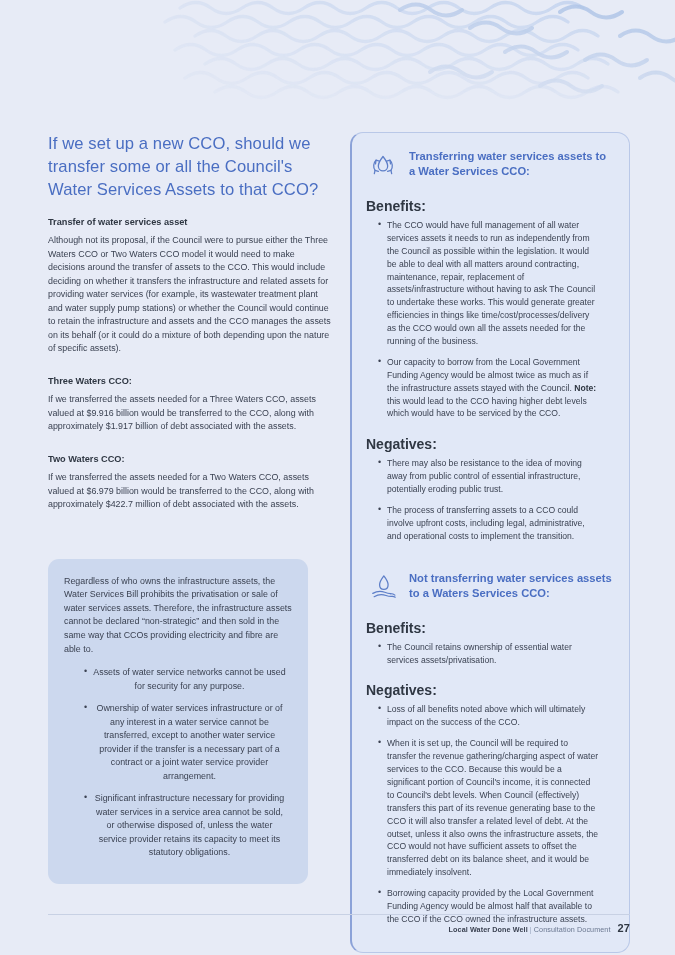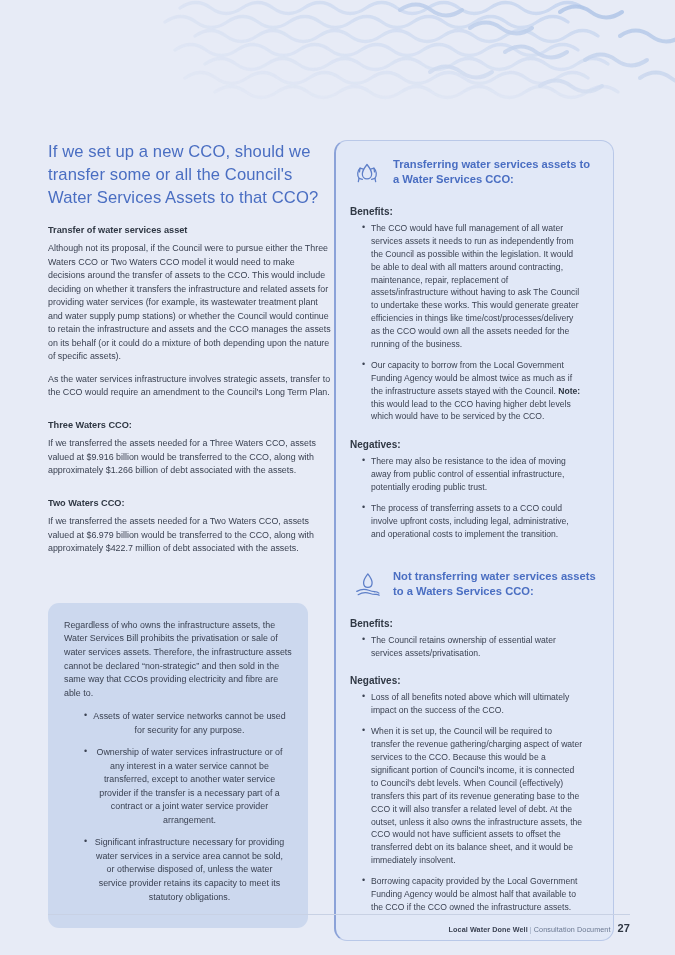--- a/index.html
+++ b/index.html
@@ -30,25 +30,25 @@
   
   .page {
     position: absolute;
     top: 0; left: 0;
     width: 675px;
     height: 955px;
   }
 
   .content {
     position: absolute;
-    top: 140px;
+    top: 132px;
     left: 48px;
     width: 582px;
     display: flex;
-    gap: 2px;
+    gap: 18px;
     align-items: flex-start;
   }
 
   
   .col-left {
     width: 284px;
     flex: 0 0 284px;
   }
 
   h1.page-title {
@@ -139,21 +139,21 @@
   .panel-head .icon-wrap svg { display: block; }
   .panel-title {
     font-size: 11.2px;
     line-height: 1.34;
     font-weight: 700;
     color: #4a6ec2;
     padding-top: 2px;
   }
 
   .section-label {
-    font-size: 10px;
+    font-size: 14px;
     font-weight: 700;
     color: #2f3743;
     margin: 16px 0 5px 0;
   }
 
   ul.panel-list {
     margin: 0 16px 10px 0;
     padding: 0 0 0 12px;
     list-style: none;
   }
@@ -263,26 +263,25 @@
   <div class="content">
 
     <div class="col-left">
 
       <h1 class="page-title">If we set up a new CCO, should we transfer some or all the Council's Water Services Assets to that CCO?</h1>
 
       <div class="sub-head">Transfer of water services asset</div>
 
       <p class="body">Although not its proposal, if the Council were to pursue either the Three Waters CCO or Two Waters CCO model it would need to make decisions around the transfer of assets to the CCO. This would include deciding on whether it transfers the infrastructure and related assets for providing water services (for example, its wastewater treatment plant and water supply pump stations) or whether the Council would continue to retain the infrastructure and assets and the CCO manages the assets on its behalf (or it could do a mixture of both depending upon the nature of specific assets).</p>
 
-      <p class="body">As the water services infrastructure involves strategic assets, transfer to the CCO would require an amendment to the Council's Long Term Plan.</p>
 
       <div class="spacer-md"></div>
 
       <div class="sub-head">Three Waters CCO:</div>
-      <p class="body">If we transferred the assets needed for a Three Waters CCO, assets valued at $9.916 billion would be transferred to the CCO, along with approximately $1.266 billion of debt associated with the assets.</p>
+      <p class="body">If we transferred the assets needed for a Three Waters CCO, assets valued at $9.916 billion would be transferred to the CCO, along with approximately $1.917 billion of debt associated with the assets.</p>
 
       <div class="spacer-md"></div>
 
       <div class="sub-head">Two Waters CCO:</div>
       <p class="body">If we transferred the assets needed for a Two Waters CCO, assets valued at $6.979 billion would be transferred to the CCO, along with approximately $422.7 million of debt associated with the assets.</p>
 
       <div class="info-box">
         <p class="body">Regardless of who owns the infrastructure assets, the Water Services Bill prohibits the privatisation or sale of water services assets. Therefore, the infrastructure assets cannot be declared “non-strategic” and then sold in the same way that CCOs providing electricity and fibre are able to.</p>
         <ul>
           <li>Assets of water service networks cannot be used for security for any purpose.</li>

